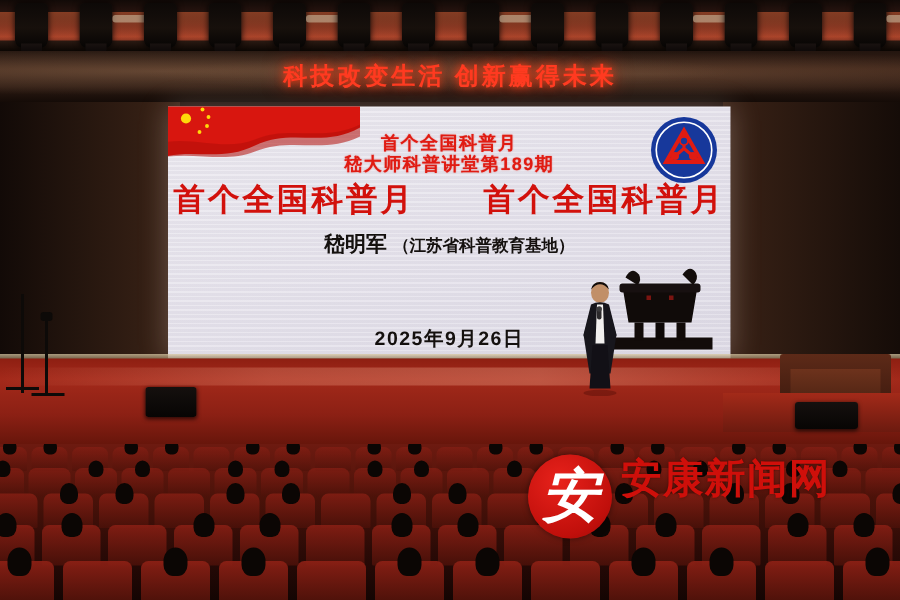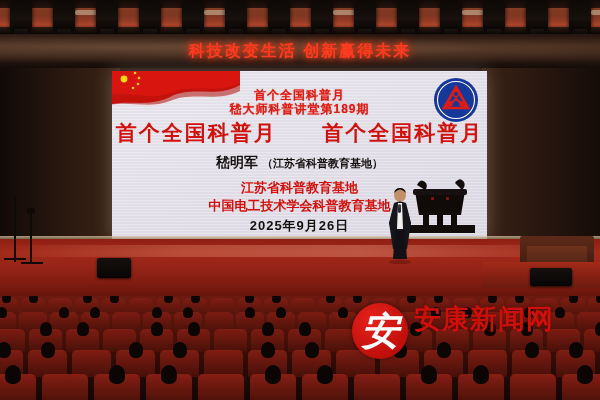--- a/index.html
+++ b/index.html
@@ -194,22 +194,20 @@
       <span>首个全国科普月</span>
       <span class="headline-gap"></span>
       <span>首个全国科普月</span>
     </div>
 
     <div class="slide-speaker">
       <span>嵇明军</span>
       <span class="role">（江苏省科普教育基地）</span>
     </div>
 
-    <div class="slide-org org1">江苏省科普教育基地</div>
-    <div class="slide-org org2">中国电工技术学会科普教育基地</div>
     <div class="slide-date">2025年9月26日</div>
   </div>
 
   <div class="stage-lip"></div>
   <div class="stage-floor"></div>
   <div class="floor-sheen"></div>
 
   <div class="podium"></div>
   <div class="podium-panel"></div>
   <div class="side-table"></div>

